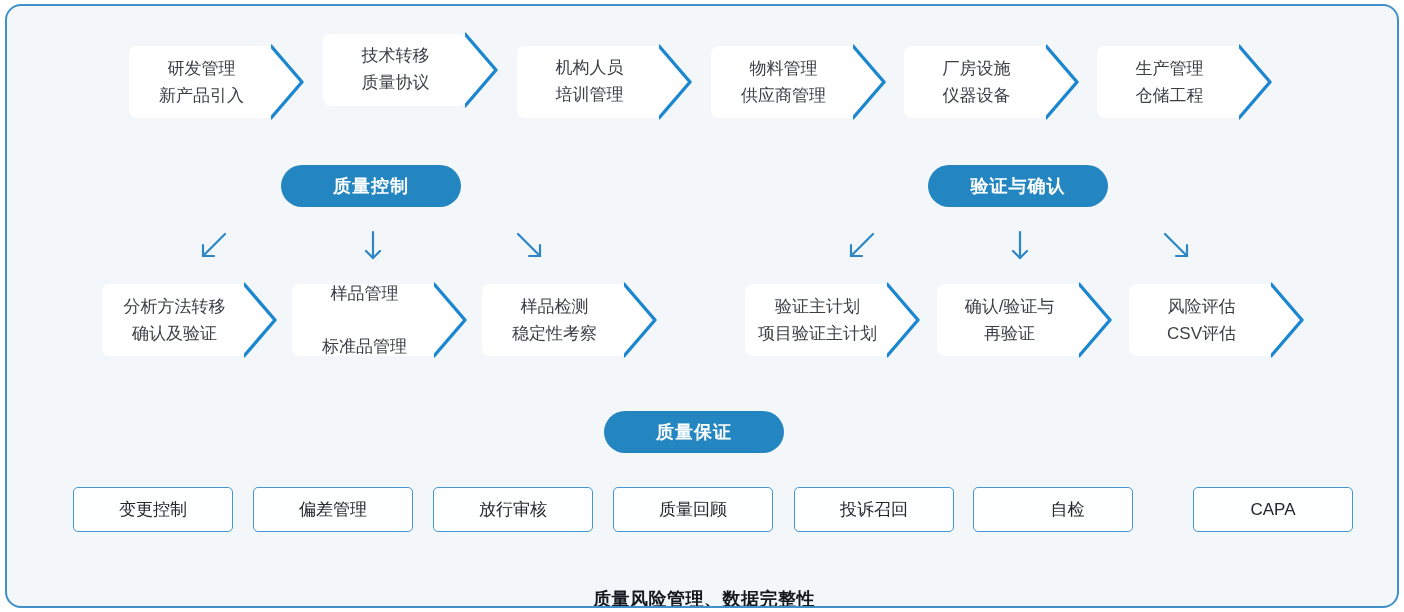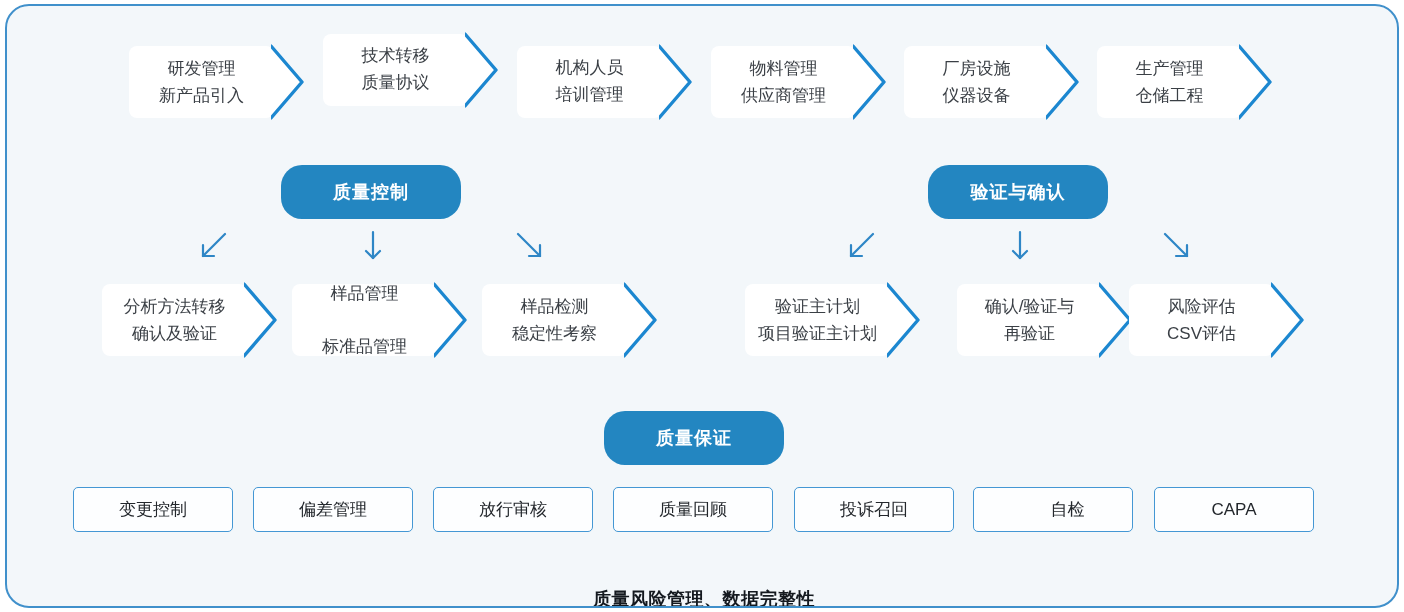--- a/index.html
+++ b/index.html
@@ -1,29 +1,29 @@
 <!DOCTYPE html>
 <html><head>
 <meta charset="utf-8">
 <style>
   * { margin:0; padding:0; box-sizing:border-box; }
   html,body { width:1404px; height:612px; background:#ffffff;
     font-family:"Liberation Sans","DejaVu Sans",sans-serif; }
   .panel { position:absolute; left:5px; top:4px; width:1394px; height:604px;
-    border:2px solid #4090cb; border-radius:24px; background:#f3f7fa; overflow:hidden; }
+    border:2px solid #4090cb; border-radius:16px; background:#f3f7fa; overflow:hidden; }
 
   
   .tagbox { position:absolute; width:145px; height:72px; background:#ffffff;
     border-radius:8px; display:flex; flex-direction:column; align-items:center;
     justify-content:center; color:#3a3f45; font-size:17px; line-height:27px;
     font-weight:500; text-align:center; }
   .tagbox .chev { position:absolute; left:142px; top:-3px; width:38px; height:78px; }
 
   
-  .pill { position:absolute; width:180px; height:54px; border-radius:21px;
+  .pill { position:absolute; width:180px; height:42px; border-radius:21px;
     background:#2386c1; color:#ffffff; font-size:18px; font-weight:600;
     display:flex; align-items:center; justify-content:center; letter-spacing:1px; }
 
   
   .arrow { position:absolute; width:36px; height:36px; }
 
   
   .qabox { position:absolute; top:481px; width:160px; height:45px; background:#fdfeff;
     border:1.5px solid #4497d4; border-radius:5px; display:flex; align-items:center;
     justify-content:center; color:#23272c; font-size:17px; font-weight:500; }
@@ -147,21 +147,21 @@
       </svg>
   </div>
 
   <div class="tagbox" style="left:738px; top:278px;">
     <span>验证主计划</span>
     <span>项目验证主计划</span>
     <svg class="chev" viewBox="0 0 38 78">
         <use href="#chevshape"></use>
       </svg>
   </div>
-  <div class="tagbox" style="left:950px; top:278px;">
+  <div class="tagbox" style="left:930px; top:278px;">
     <span>确认/验证与</span>
     <span>再验证</span>
     <svg class="chev" viewBox="0 0 38 78">
         <use href="#chevshape"></use>
       </svg>
   </div>
   <div class="tagbox" style="left:1122px; top:278px;">
     <span>风险评估</span>
     <span>CSV评估</span>
     <svg class="chev" viewBox="0 0 38 78">
@@ -170,17 +170,17 @@
   </div>
 
   <div class="pill" style="left:597px; top:405px;">质量保证</div>
 
   <div class="qabox" style="left:66px;">变更控制</div>
   <div class="qabox" style="left:246px;">偏差管理</div>
   <div class="qabox" style="left:426px;">放行审核</div>
   <div class="qabox" style="left:606px;">质量回顾</div>
   <div class="qabox" style="left:787px;">投诉召回</div>
   <div class="qabox" style="left:966px;padding-left:29px;">自检</div>
-  <div class="qabox" style="left:1147px;">CAPA</div>
+  <div class="qabox" style="left:1186px;">CAPA</div>
 
   <div class="footer-text">质量风险管理、数据完整性</div>
 
 </div>
 
 </body></html>

